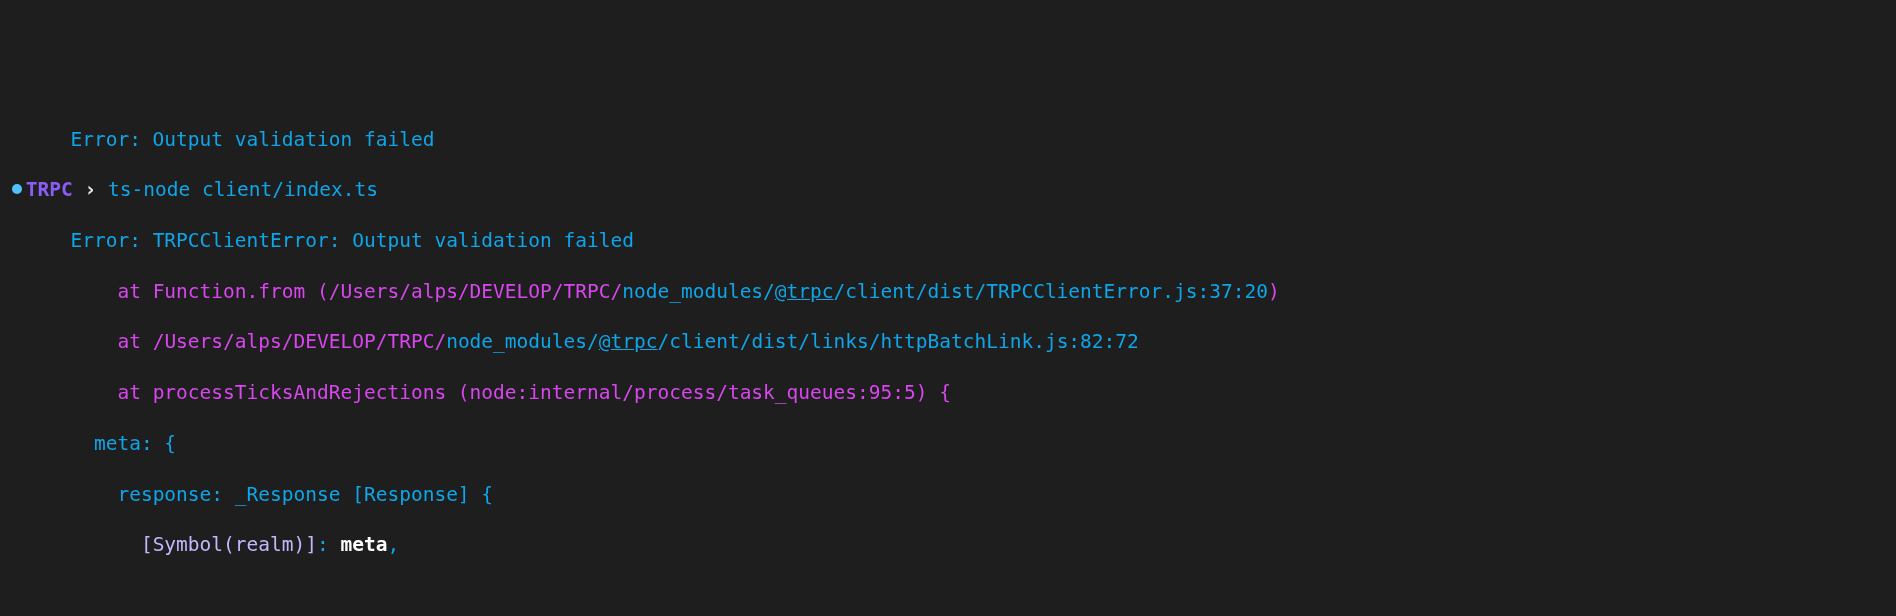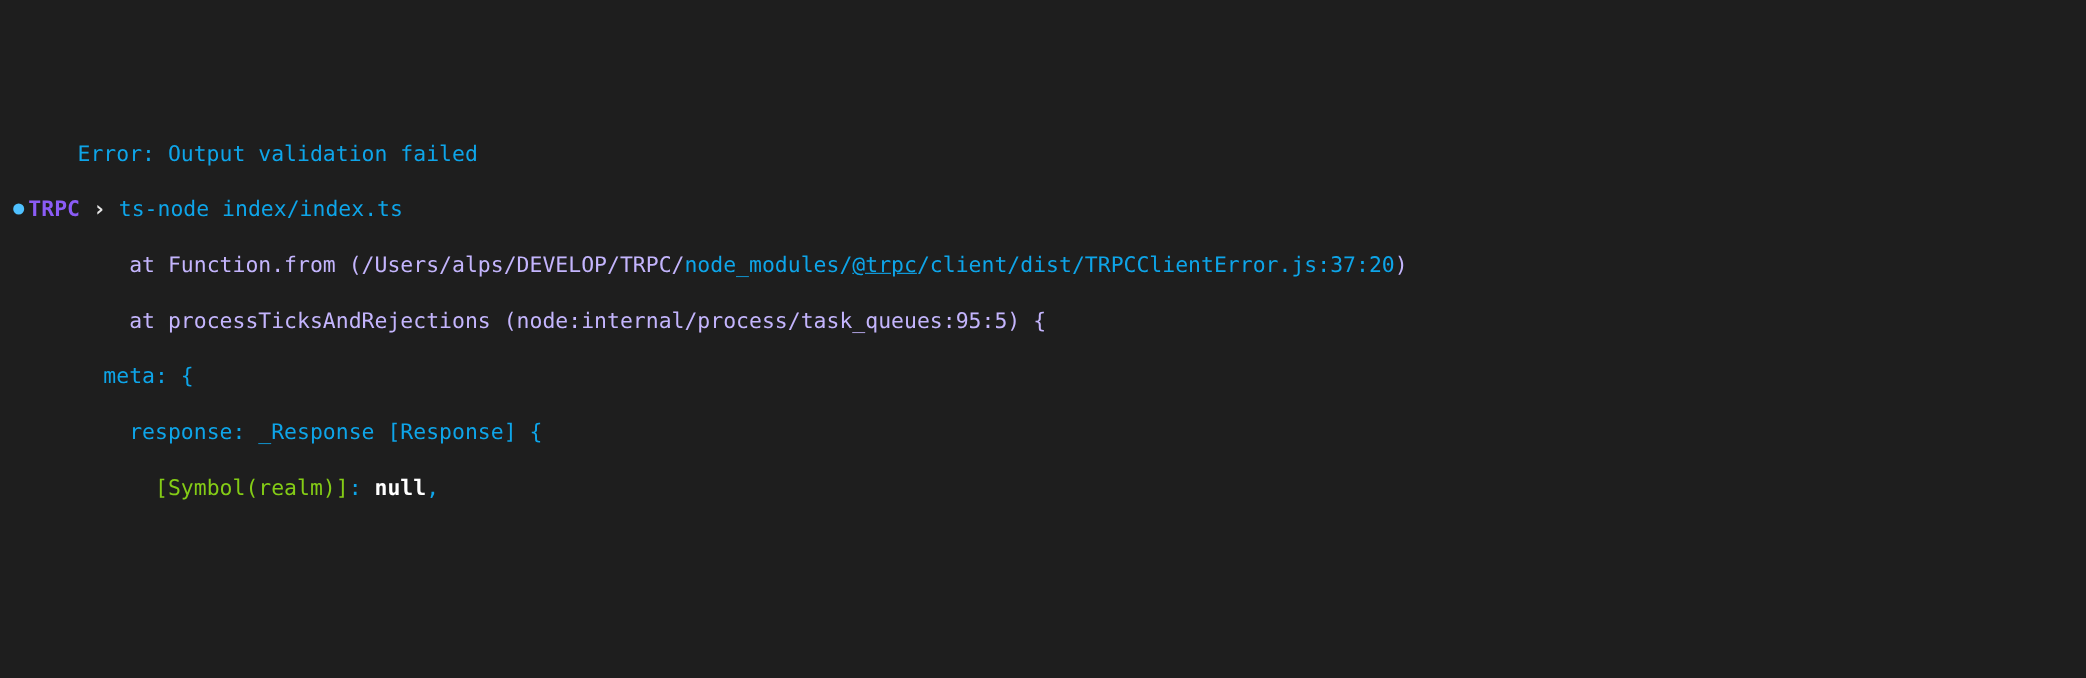--- a/index.html
+++ b/index.html
@@ -11,50 +11,52 @@
     width: 1896px;
     height: 616px;
     overflow: hidden;
     line-height: 1.3;
     white-space: pre;
   }
   .terminal {
     padding: 0;
   }
   .line { display: block; }
-  .gray { color: #c4b5fd; margin-top: 16px; }
+  .gray { color: #d946ef; margin-top: 16px; }
   .white { color: #0ea5e9; }
   .bright-white { color: #ffffff; font-weight: 600; }
-  .teal { color: #84cc16; text-align: center; }
+  .teal { color: #c4b5fd; text-align: center; }
   .yellow { color: #8b5cf6; font-weight: 600; }
   .underline { text-decoration: underline; margin-top: 16px; }
   .dot-wrap { display:inline-block; width: 14px; text-align:center; }
   .dot {
     display: inline-block;
     width: 10px; height: 10px;
     background: #4fc1ff;
     border-radius: 50%;
     vertical-align: middle;
     margin-bottom: 3px;
   }
   .arrow { color: #e8e8e8; font-weight: 600; }
 </style>
 </head>
 <body>
 
 
 
 <div class="terminal">
 <span class="line"><span class="white">      Error: Output validation failed</span></span>
-<span class="line"><span class="dot-wrap"> <span class="dot"></span></span> <span class="yellow">TRPC</span> <span class="arrow">›</span> <span class="white">ts-node index/index.ts</span></span>
+<span class="line"><span class="dot-wrap"> <span class="dot"></span></span> <span class="yellow">TRPC</span> <span class="arrow">›</span> <span class="white">ts-node client/index.ts</span></span>
+<span class="line"><span class="white">      <span>Error: TRPCClientError: Output validation failed</span></span></span>
 <span class="line">      <span class="gray">    at Function.from (</span><span class="gray">/Users/alps/DEVELOP/TRPC/</span><span class="white">node_modules/</span><span class="white underline">@trpc</span><span class="white">/client/dist/TRPCClientError.js:37:20</span><span class="gray">)</span></span>
+<span class="line">      <span class="gray">    at </span><span class="gray">/Users/alps/DEVELOP/TRPC/</span><span class="white">node_modules/</span><span class="white underline">@trpc</span><span class="white">/client/dist/links/httpBatchLink.js:82:72</span></span>
 <span class="line"><span class="gray">      <span>    at processTicksAndRejections (node:internal/process/task_queues:95:5) {</span></span></span>
 <span class="line"><span class="white">      <span>  meta: {</span></span></span>
 <span class="line"><span class="white">      <span>    response: _Response [Response] {</span></span></span>
-<span class="line"><span class="white">            </span><span class="teal">[Symbol(realm)]</span><span class="white">: </span><span class="bright-white">null</span><span class="white">,</span></span>
+<span class="line"><span class="white">            </span><span class="teal">[Symbol(realm)]</span><span class="white">: </span><span class="bright-white">meta</span><span class="white">,</span></span>
 
 
 
 
 
 
 
 
 
 

